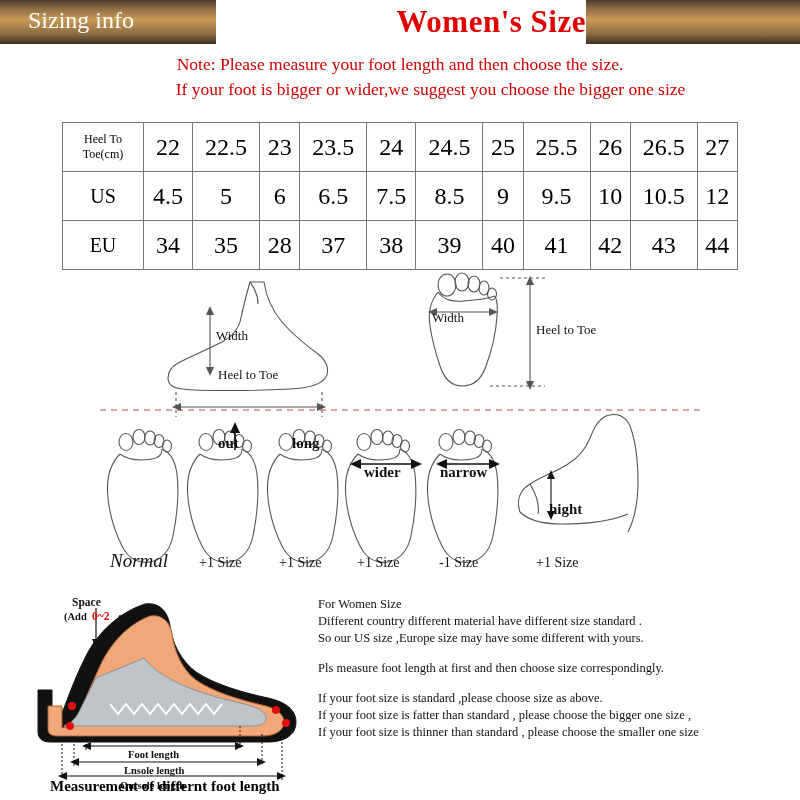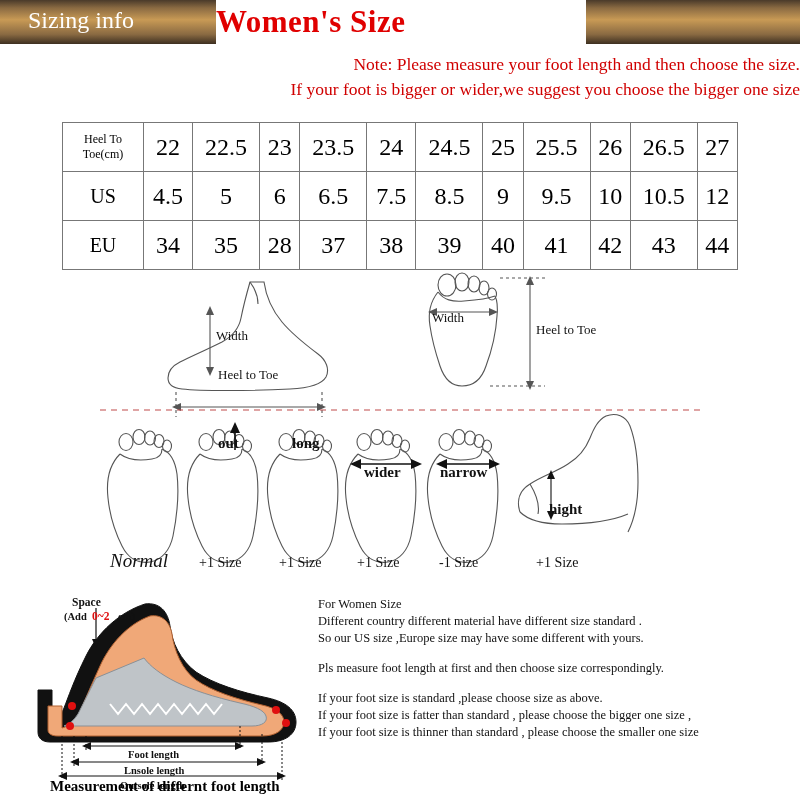--- a/index.html
+++ b/index.html
@@ -32,37 +32,37 @@
   }
   .header-banner {
     position: absolute;
     left: 216px;
     top: 0px;
     width: 370px;
     height: 44px;
     background: #ffffff;
     display: flex;
     align-items: center;
-    justify-content: flex-start;
+    justify-content: flex-end;
   }
   .header-banner span {
     color: #e00000;
     font-size: 31px;
     font-weight: bold;
     font-family: "Liberation Serif", serif;
     letter-spacing: 0.5px;
   }
 
   
   .note {
     position: absolute;
     left: 0;
     top: 52px;
     width: 800px;
-    text-align: right;
+    text-align: center;
     color: #d00000;
     font-size: 17.5px;
     line-height: 25px;
     font-family: "Liberation Serif", serif;
   }
   .note .line2 {
     padding-left: 61px;
   }
 
   

